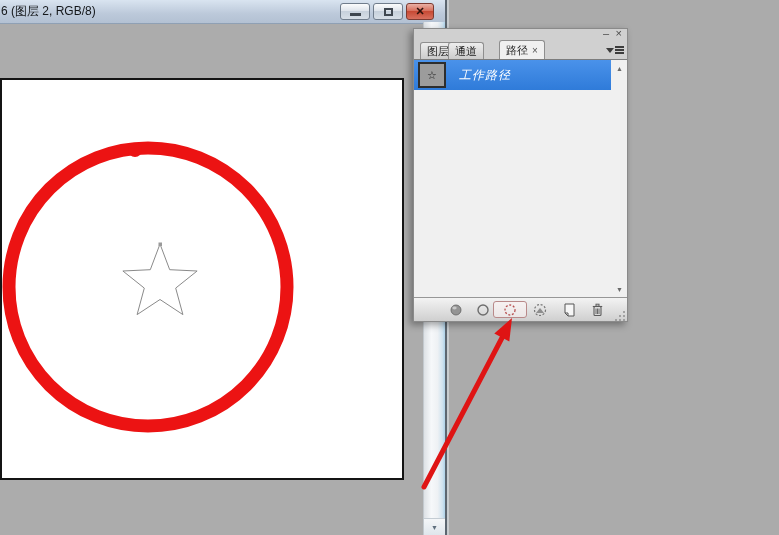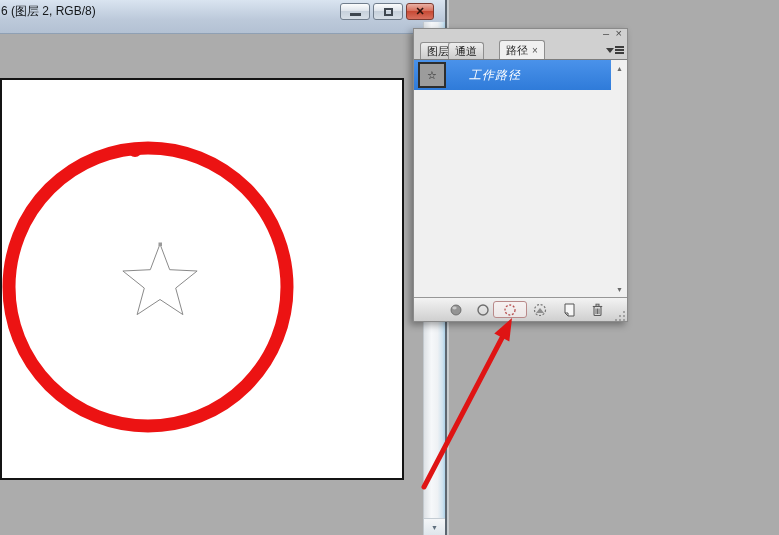--- a/index.html
+++ b/index.html
@@ -3,21 +3,21 @@
 <meta charset="utf-8">
 <style>
   * { margin:0; padding:0; box-sizing:border-box; }
   html,body { width:779px; height:535px; overflow:hidden;
     font-family:"Liberation Sans", sans-serif; }
   body { position:relative; background:#ababab; }
 
   
   .doc-window { position:absolute; left:0; top:0; width:447px; height:535px;
     background:#acacac; border-right:2px solid #5c6670; box-shadow:2px 0 0 rgba(220,226,232,.6); }
-  .titlebar { position:absolute; left:0; top:0; right:0; height:34px;
+  .titlebar { position:absolute; left:0; top:0; right:0; height:24px;
     background:linear-gradient(#d9e4f0,#bcc9da 60%,#b3c1d3);
     border-bottom:1px solid #8fa0b4; }
   .titlebar-text { position:absolute; left:1px; top:3px; font-size:12px; color:#14171a;
     white-space:nowrap; }
   .winbtns { position:absolute; right:11px; top:3px; display:flex; gap:3px; }
   .winbtn { width:30px; height:17px; border:1px solid #707d8c; border-radius:3px;
     background:linear-gradient(#fbfcfd,#dfe5ec 45%,#c7d1dc 50%,#d7dfe7);
     display:flex; align-items:center; justify-content:center; }
   .winbtn.close { width:28px; border-color:#7c3a31;
     background:linear-gradient(#e9b0a5,#d8705e 45%,#c74a35 50%,#d8705e); }
@@ -64,21 +64,21 @@
   .panel-menu-btn .bars div { width:9px; height:2px; background:#3c3c3c; margin-bottom:1px; }
 
   .panel-content { position:relative; height:238px; background:#f0f0f0;
     border-top:1px solid #7c7c7c; overflow:hidden; }
   .path-row { position:absolute; left:0; top:0; width:197px; height:30px;
     display:flex; align-items:center;
     background:linear-gradient(#4a92ea,#2f7bd9); }
   .path-thumb { width:28px; height:26px; margin-left:4px; background:#9c9c9c;
     border:2px solid #2d2d2d; display:flex; align-items:center; justify-content:center;
     font-size:11px; color:#1c1c1c; line-height:1; }
-  .path-label { margin-left:23px; font-size:12px; font-style:italic; color:#ffffff;
+  .path-label { margin-left:13px; font-size:12px; font-style:italic; color:#ffffff;
     letter-spacing:1px; }
   .content-scroll-up { position:absolute; right:4px; top:5px; font-size:7px; color:#6a6a6a; }
   .content-scroll-down { position:absolute; right:4px; bottom:4px; font-size:7px; color:#6a6a6a; }
 
   .panel-footer { position:relative; height:24px;
     background:linear-gradient(#f3f3f3,#cfcfcf); border-top:1px solid #979797; }
   .f-icon { position:absolute; top:4px; width:18px; height:16px; }
   .hl-box { position:absolute; left:79px; top:3px; width:34px; height:17px;
     border:1px solid #b98a8a; border-radius:3px; background:rgba(255,246,246,.55); }
   .resize-grip { position:absolute; right:1px; bottom:1px; width:12px; height:12px; }

